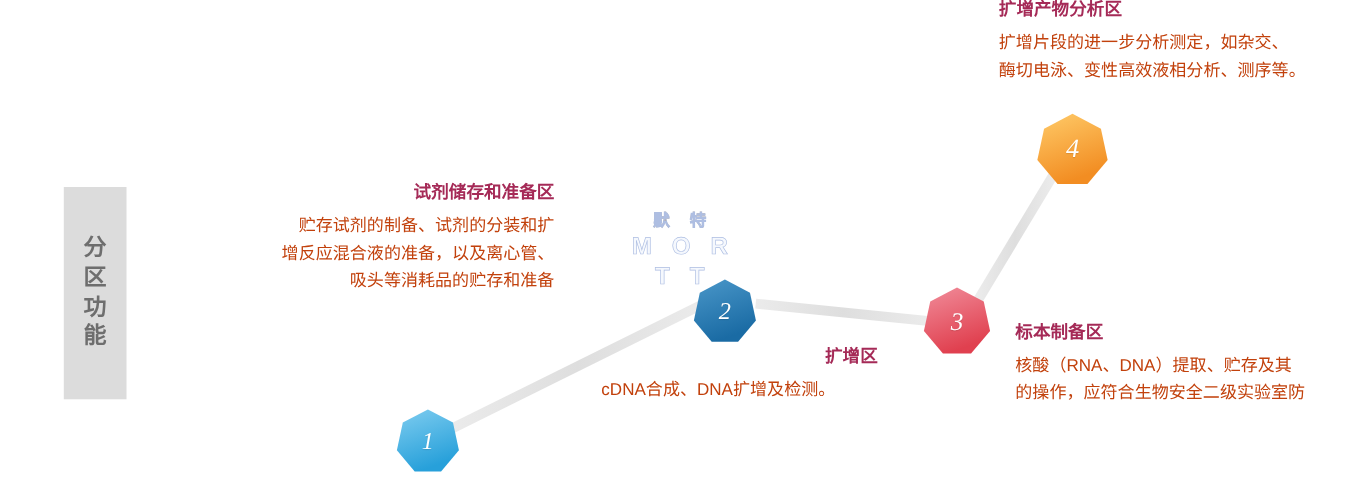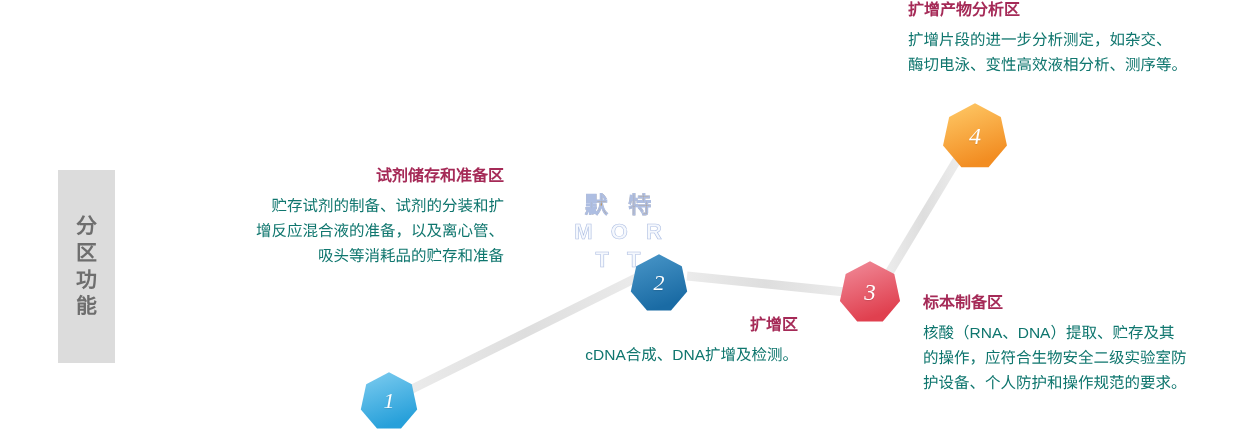--- a/index.html
+++ b/index.html
@@ -57,43 +57,43 @@
   .block .title{
     font-weight:700;
     font-size:16px;
     line-height:1.25;
     margin:0 0 7px 0;
     white-space:nowrap;
   }
   .block .body{
     font-size:15.5px;
     line-height:1.62;
-    color:#0f766e;
+    color:#c2410c;
     margin:0;
   }
   .block .body p{margin:0;}
 
   .ta-right{text-align:right;}
   .ta-left{text-align:left;}
-  .ta-center{}
+  .ta-center{text-align:center;}
 
   
   .watermark{
     position:absolute;
     z-index:2;
     left:563px;top:193px;
     width:110px;
     text-align:center;
     color:#9fb4e0;
     opacity:.72;
     pointer-events:none;
     user-select:none;
   }
   .watermark .wm-cn{
-    font-size:23px;
+    font-size:15px;
     font-weight:700;
     letter-spacing:7px;
     line-height:1.1;
     margin-left:7px;
     -webkit-text-stroke:0.6px #8fa6d8;
     color:#a16207;
   }
   .watermark .wm-en{
     font-size:22px;
     font-weight:700;
@@ -211,17 +211,16 @@
       <p>扩增片段的进一步分析测定，如杂交、</p>
       <p>酶切电泳、变性高效液相分析、测序等。</p>
     </div>
   </div>
 
   <div class="block ta-left" style="left:923px;top:293px;width:323px;">
     <div class="title" style="color:#a52a57;">标本制备区</div>
     <div class="body">
       <p>核酸（RNA、DNA）提取、贮存及其</p>
       <p>的操作，应符合生物安全二级实验室防</p>
-      <p>护设备、个人防护和操作规范的要求。</p>
     </div>
   </div>
 
 </div>
 
 </body></html>

